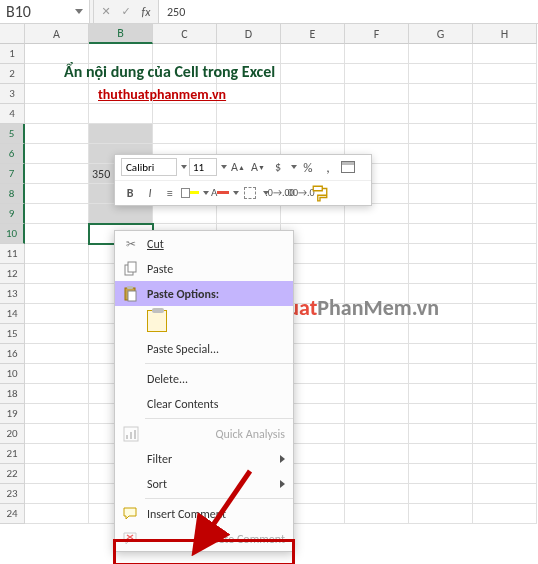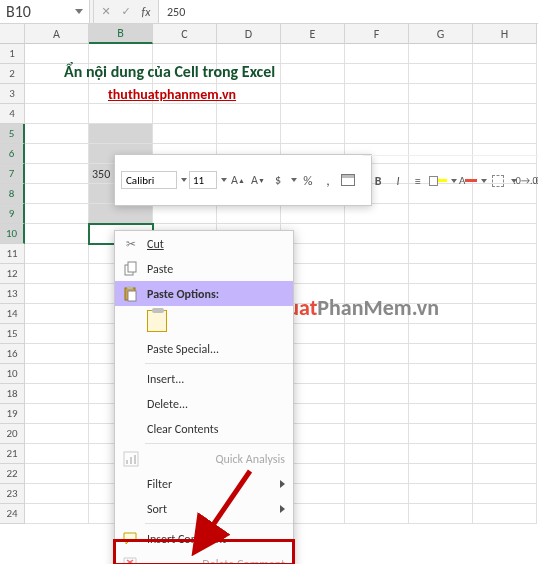--- a/index.html
+++ b/index.html
@@ -19,25 +19,25 @@
 .colh.sel{background:#d6d6d6;border-bottom:2px solid #217346;color:#217346;}
 .rows{}
 .row{display:flex;height:20px;}
 .rowh{width:25px;background:#f3f3f3;border-right:1px solid #d4d4d4;border-bottom:1px solid #d4d4d4;font-size:11px;color:#555;display:flex;align-items:center;justify-content:center;}
 .rowh.sel{background:#d6d6d6;border-right:2px solid #217346;color:#217346;}
 .cell{width:64px;border-right:1px solid #e0e0e0;border-bottom:1px solid #e0e0e0;font-size:12px;color:#333;display:flex;align-items:center;padding:0 3px;justify-content:flex-end;position:relative;}
 .cell.sel{background:#d5d5d5;}
 .cell.active{background:#fff;outline:2px solid #217346;outline-offset:-1px;z-index:2;}
 .cell.left{justify-content:flex-start;}
 .title-overlay{position:absolute;left:64px;top:38px;pointer-events:none;font-size:16px;font-weight:bold;color:#14532d;white-space:nowrap;}
-.link-overlay{position:absolute;left:108px;top:62px;pointer-events:none;font-size:14px;font-weight:bold;color:#c00000;text-decoration:underline;white-space:nowrap;}
+.link-overlay{position:absolute;left:98px;top:62px;pointer-events:none;font-size:14px;font-weight:bold;color:#c00000;text-decoration:underline;white-space:nowrap;}
 .watermark{position:absolute;left:230px;top:270px;font-size:22px;font-weight:bold;white-space:nowrap;pointer-events:none;}
 .watermark .r{color:#e74c3c;}
 .watermark .g{color:#888;}
-.minitoolbar{position:absolute;left:114px;top:130px;width:258px;height:52px;background:#fff;border:1px solid #c9c9c9;box-shadow:0 2px 8px rgba(0,0,0,.2);display:flex;z-index:20;}
+.minitoolbar{position:absolute;left:114px;top:130px;width:258px;height:52px;background:#fff;border:1px solid #c9c9c9;box-shadow:0 2px 8px rgba(0,0,0,.2);display:flex;flex-direction:column;z-index:20;}
 .mt-row{flex:1;display:flex;align-items:center;gap:2px;padding:0 6px;}
 .mt-row+.mt-row{border-top:1px solid #eee;}
 .mt-font{width:56px;height:18px;border:1px solid #ccc;font-size:11px;padding:0 4px;display:flex;align-items:center;}
 .mt-dd{width:0;height:0;border-left:3px solid transparent;border-right:3px solid transparent;border-top:4px solid #666;margin-left:2px;}
 .mt-size{width:28px;height:18px;border:1px solid #ccc;font-size:11px;padding:0 3px;display:flex;align-items:center;}
 .mt-btn{width:18px;height:18px;font-size:12px;color:#555;display:flex;align-items:center;justify-content:center;}
 .mt-fill{width:14px;height:10px;background:#fff;border:1px solid #888;}
 .mt-underbar{width:14px;height:3px;background:#ffff00;}
 .mt-underbar.red{background:#e74c3c;}
 .mt-border{width:12px;height:12px;border:1px dashed #888;}
@@ -438,24 +438,20 @@
     <div class="ctx-item" style="height:30px;padding-left:30px;">
         <div class="paste-icon"></div>
       </div>
     <div class="ctx-item">
         <span class="ctx-icon"></span>
         <span>Paste Special...</span>
       </div>
     <div class="ctx-sep"></div>
     <div class="ctx-item">
         <span class="ctx-icon"></span>
-        <span>Insert...</span>
-      </div>
-    <div class="ctx-item">
-        <span class="ctx-icon"></span>
         <span>Delete...</span>
       </div>
     <div class="ctx-item">
         <span class="ctx-icon"></span>
         <span>Clear Contents</span>
       </div>
     <div class="ctx-sep"></div>
     <div class="ctx-item disabled">
         <span class="ctx-icon">
           <svg viewBox="0 0 16 16">

